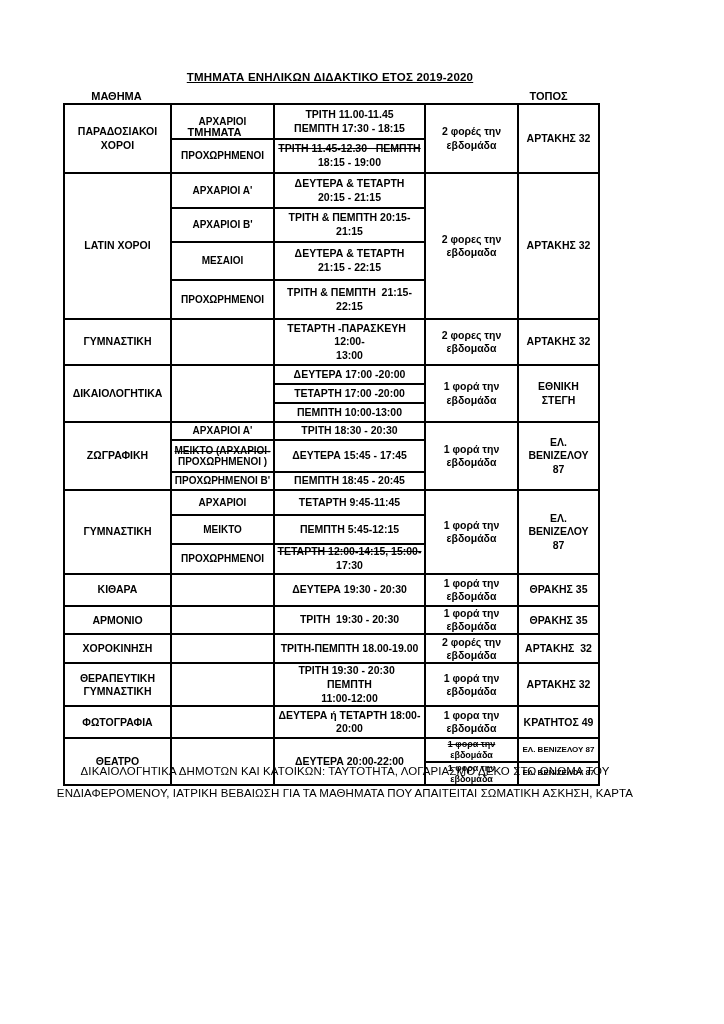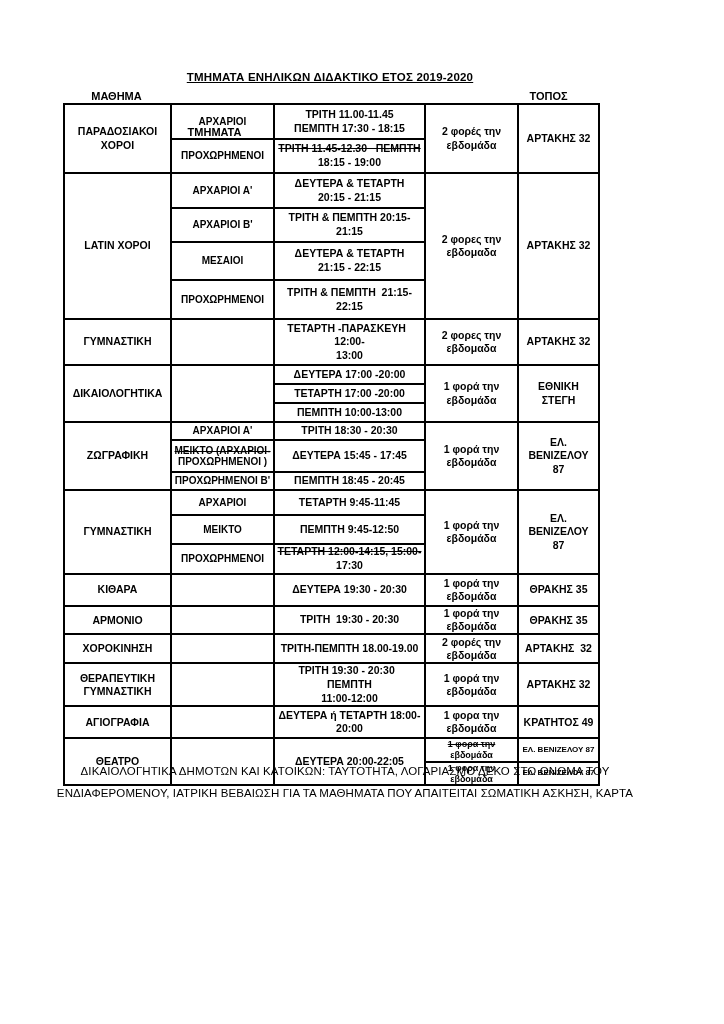--- a/index.html
+++ b/index.html
@@ -148,21 +148,21 @@
       <td class="name" rowspan="3">ΓΥΜΝΑΣΤΙΚΗ</td>
       <td class="level" style="height:23px">ΑΡΧΑΡΙΟΙ</td>
       <td class="time">ΤΕΤΑΡΤΗ 9:45-11:45</td>
       <td class="freq" rowspan="3">1 φορά την
 εβδομάδα</td>
       <td class="place" rowspan="3">ΕΛ. ΒΕΝΙΖΕΛΟΥ
 87</td>
     </tr>
     <tr>
       <td class="level" style="height:27px">ΜΕΙΚΤΟ</td>
-      <td class="time">ΠΕΜΠΤΗ 9:45-12:50</td>
+      <td class="time">ΠΕΜΠΤΗ 5:45-12:15</td>
     </tr>
     <tr>
       <td class="level" style="height:28px">ΠΡΟΧΩΡΗΜΕΝΟΙ</td>
       <td class="time cut">ΤΕΤΑΡΤΗ 12:00-14:15, 15:00-
 17:30</td>
     </tr>
 
     <tr>
       <td class="name">ΚΙΘΑΡΑ</td>
       <td class="level" style="height:30px"></td>
@@ -195,33 +195,33 @@
 ΓΥΜΝΑΣΤΙΚΗ</td>
       <td class="level" style="height:40px"></td>
       <td class="time">ΤΡΙΤΗ 19:30 - 20:30&nbsp;&nbsp; ΠΕΜΠΤΗ
 11:00-12:00</td>
       <td class="freq">1 φορά την
 εβδομάδα</td>
       <td class="place">ΑΡΤΑΚΗΣ 32</td>
     </tr>
 
     <tr>
-      <td class="name">ΑΓΙΟΓΡΑΦΙΑ</td>
+      <td class="name">ΦΩΤΟΓΡΑΦΙΑ</td>
       <td class="level" style="height:30px"></td>
       <td class="time">ΔΕΥΤΕΡΑ ή ΤΕΤΑΡΤΗ 18:00-
 20:00</td>
       <td class="freq">1 φορα την
 εβδομάδα</td>
       <td class="place">ΚΡΑΤΗΤΟΣ 49</td>
     </tr>
 
     <tr>
       <td class="name" rowspan="2">ΘΕΑΤΡΟ</td>
       <td class="level" rowspan="2"></td>
-      <td class="time" rowspan="2">ΔΕΥΤΕΡΑ 20:00-22:05</td>
+      <td class="time" rowspan="2">ΔΕΥΤΕΡΑ 20:00-22:00</td>
       <td class="freq-sm cut" style="height:19px">1 φορα την
 εβδομάδα</td>
       <td class="place-sm">ΕΛ. ΒΕΝΙΖΕΛΟΥ 87</td>
     </tr>
     <tr>
       <td class="freq-sm" style="height:19px">1 φορα την
 εβδομάδα</td>
       <td class="place-sm">ΕΛ. ΒΕΝΙΖΕΛΟΥ 87</td>
     </tr>
   </tbody>

